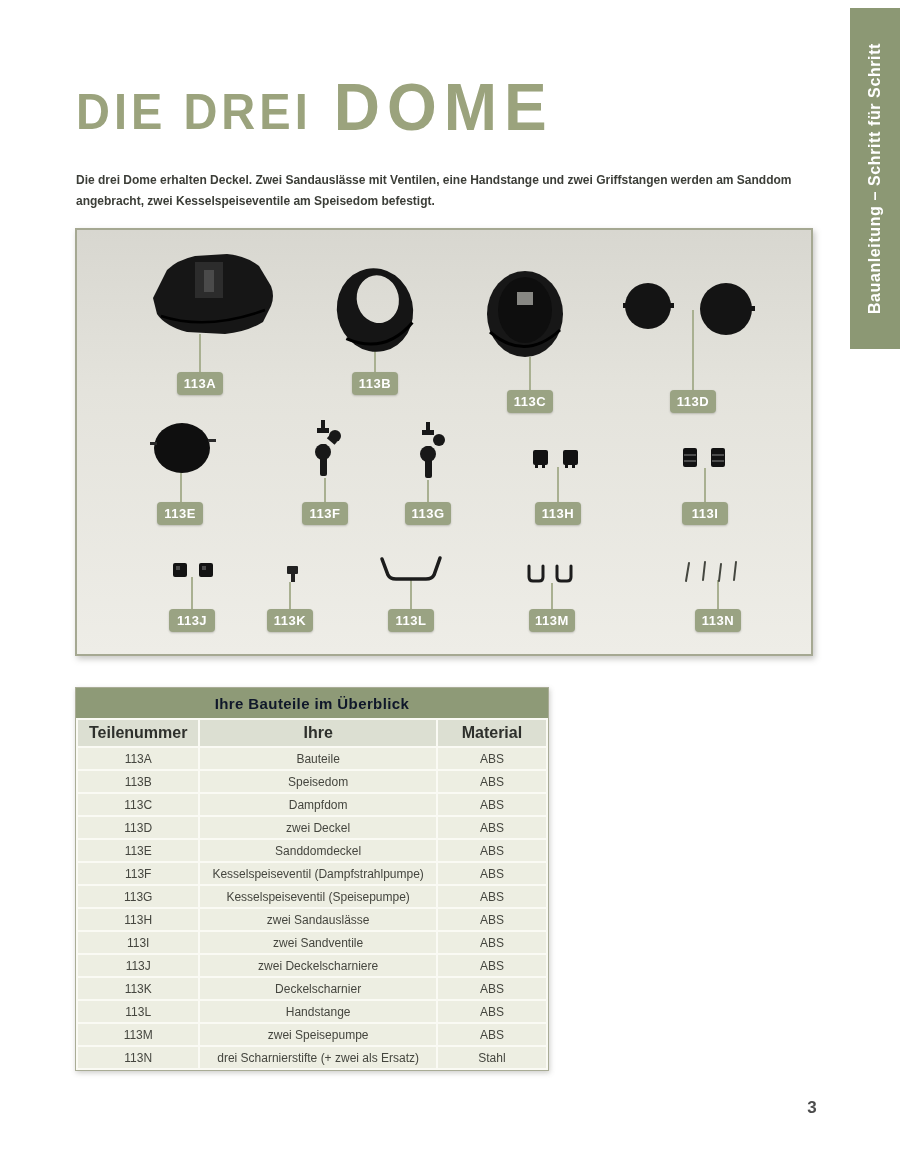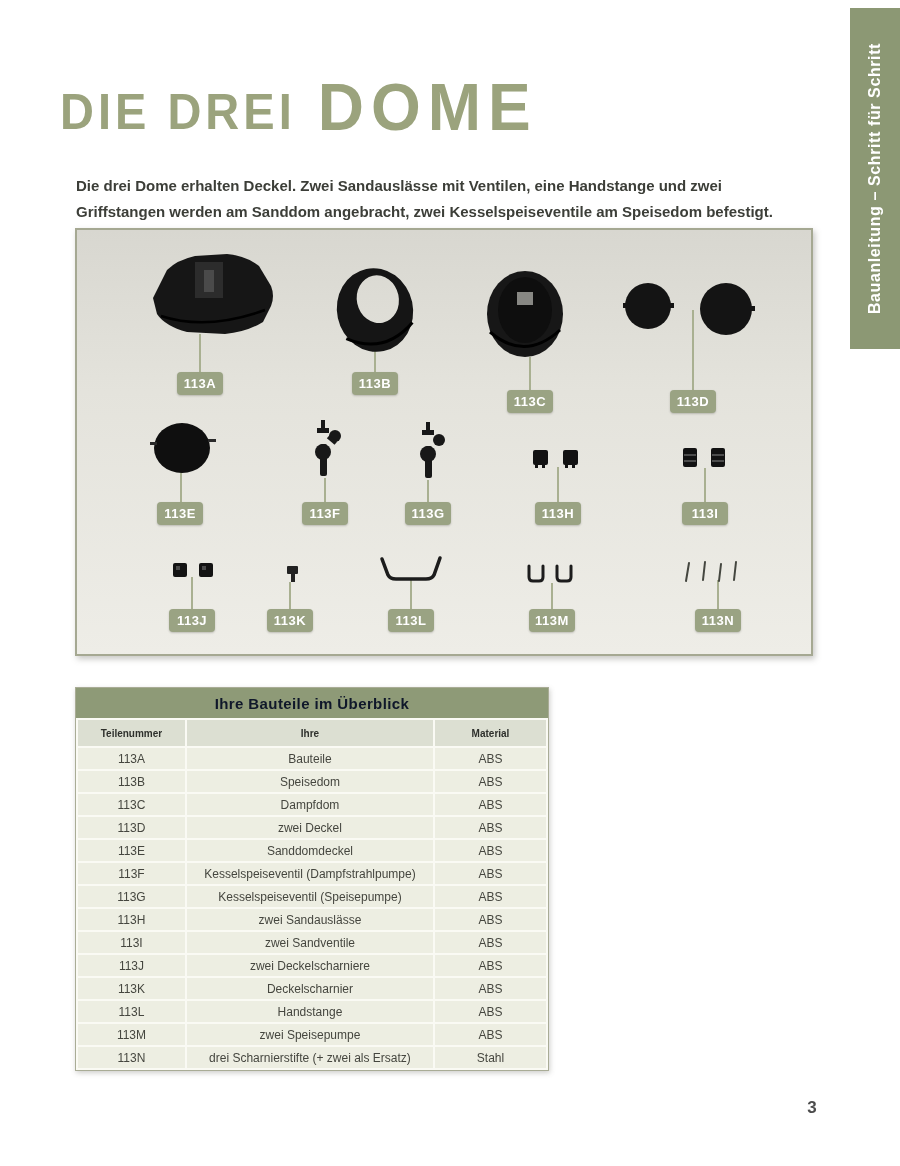--- a/index.html
+++ b/index.html
@@ -13,30 +13,30 @@
     position:absolute;left:850px;top:8px;width:50px;height:341px;
     background:#8c9874;display:flex;align-items:center;justify-content:center;
   }
   .side-tab span{
     writing-mode:vertical-rl;transform:rotate(180deg);
     color:#ffffff;font-weight:700;font-size:16px;letter-spacing:.6px;white-space:nowrap;
   }
 
   
   .title{
-    position:absolute;left:60px;top:76px;display:flex;align-items:baseline;
+    position:absolute;left:76px;top:76px;display:flex;align-items:baseline;
     color:#9ba37d;font-weight:700;letter-spacing:4px;line-height:1;
   }
   .title .t-small{font-size:47px;transform:scaleY(1.08);transform-origin:bottom;}
   .title .t-large{font-size:64px;margin-left:22px;letter-spacing:7px;transform:scaleY(1.05);transform-origin:bottom;}
 
   
   .intro{
     position:absolute;left:76px;top:158px;width:720px;
-    font-size:15px;font-weight:700;color:#3c3e38;line-height:1.75;
+    font-size:12px;font-weight:700;color:#3c3e38;line-height:1.75;
   }
 
   
   .photo-panel{
     position:absolute;left:75px;top:228px;width:738px;height:428px;box-sizing:border-box;
     border:2px solid #a5a892;
     background:linear-gradient(180deg,#d8d7d0 0%,#e4e3dc 38%,#eeede7 100%);
     box-shadow:2px 3px 6px rgba(95,95,85,.35);
   }
   .photo-panel svg{position:absolute;left:0;top:0;width:100%;height:100%;}
@@ -52,21 +52,21 @@
     position:absolute;left:75px;top:687px;width:474px;box-sizing:border-box;
     border:1px solid #a9ac96;background:#f7f7f1;
     box-shadow:1px 2px 5px rgba(95,95,85,.3);
   }
   .parts-table .band{
     height:30px;background:#8e9a77;color:#0f172a;font-weight:700;font-size:15px;
     display:flex;align-items:center;justify-content:center;letter-spacing:.4px;
   }
   table.grid{border-collapse:separate;border-spacing:2px;width:100%;background:#fafaf4;}
   table.grid th{
-    background:#dcdfd2;color:#2e302c;font-weight:700;font-size:10px;height:24px;padding:1px 11px;
+    background:#dcdfd2;color:#2e302c;font-weight:700;font-size:16px;height:24px;padding:1px 11px;
   }
   table.grid td{
     background:#edeee2;color:#45463f;font-size:12px;height:19px;padding:1px 4px;text-align:center;
   }
   .col-nr{width:106px;} .col-name{width:244px;} .col-mat{width:110px;}
 
   
   .page-number{
     position:absolute;left:798px;top:1098px;width:28px;text-align:center;
     font-size:17px;font-weight:700;color:#4c4c4c;

